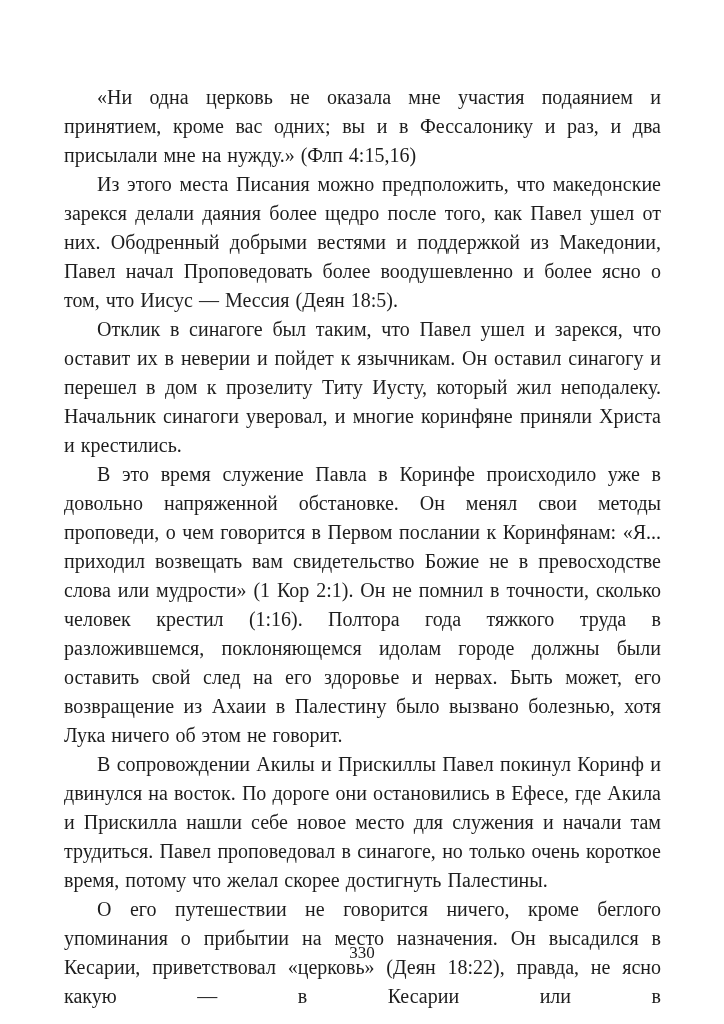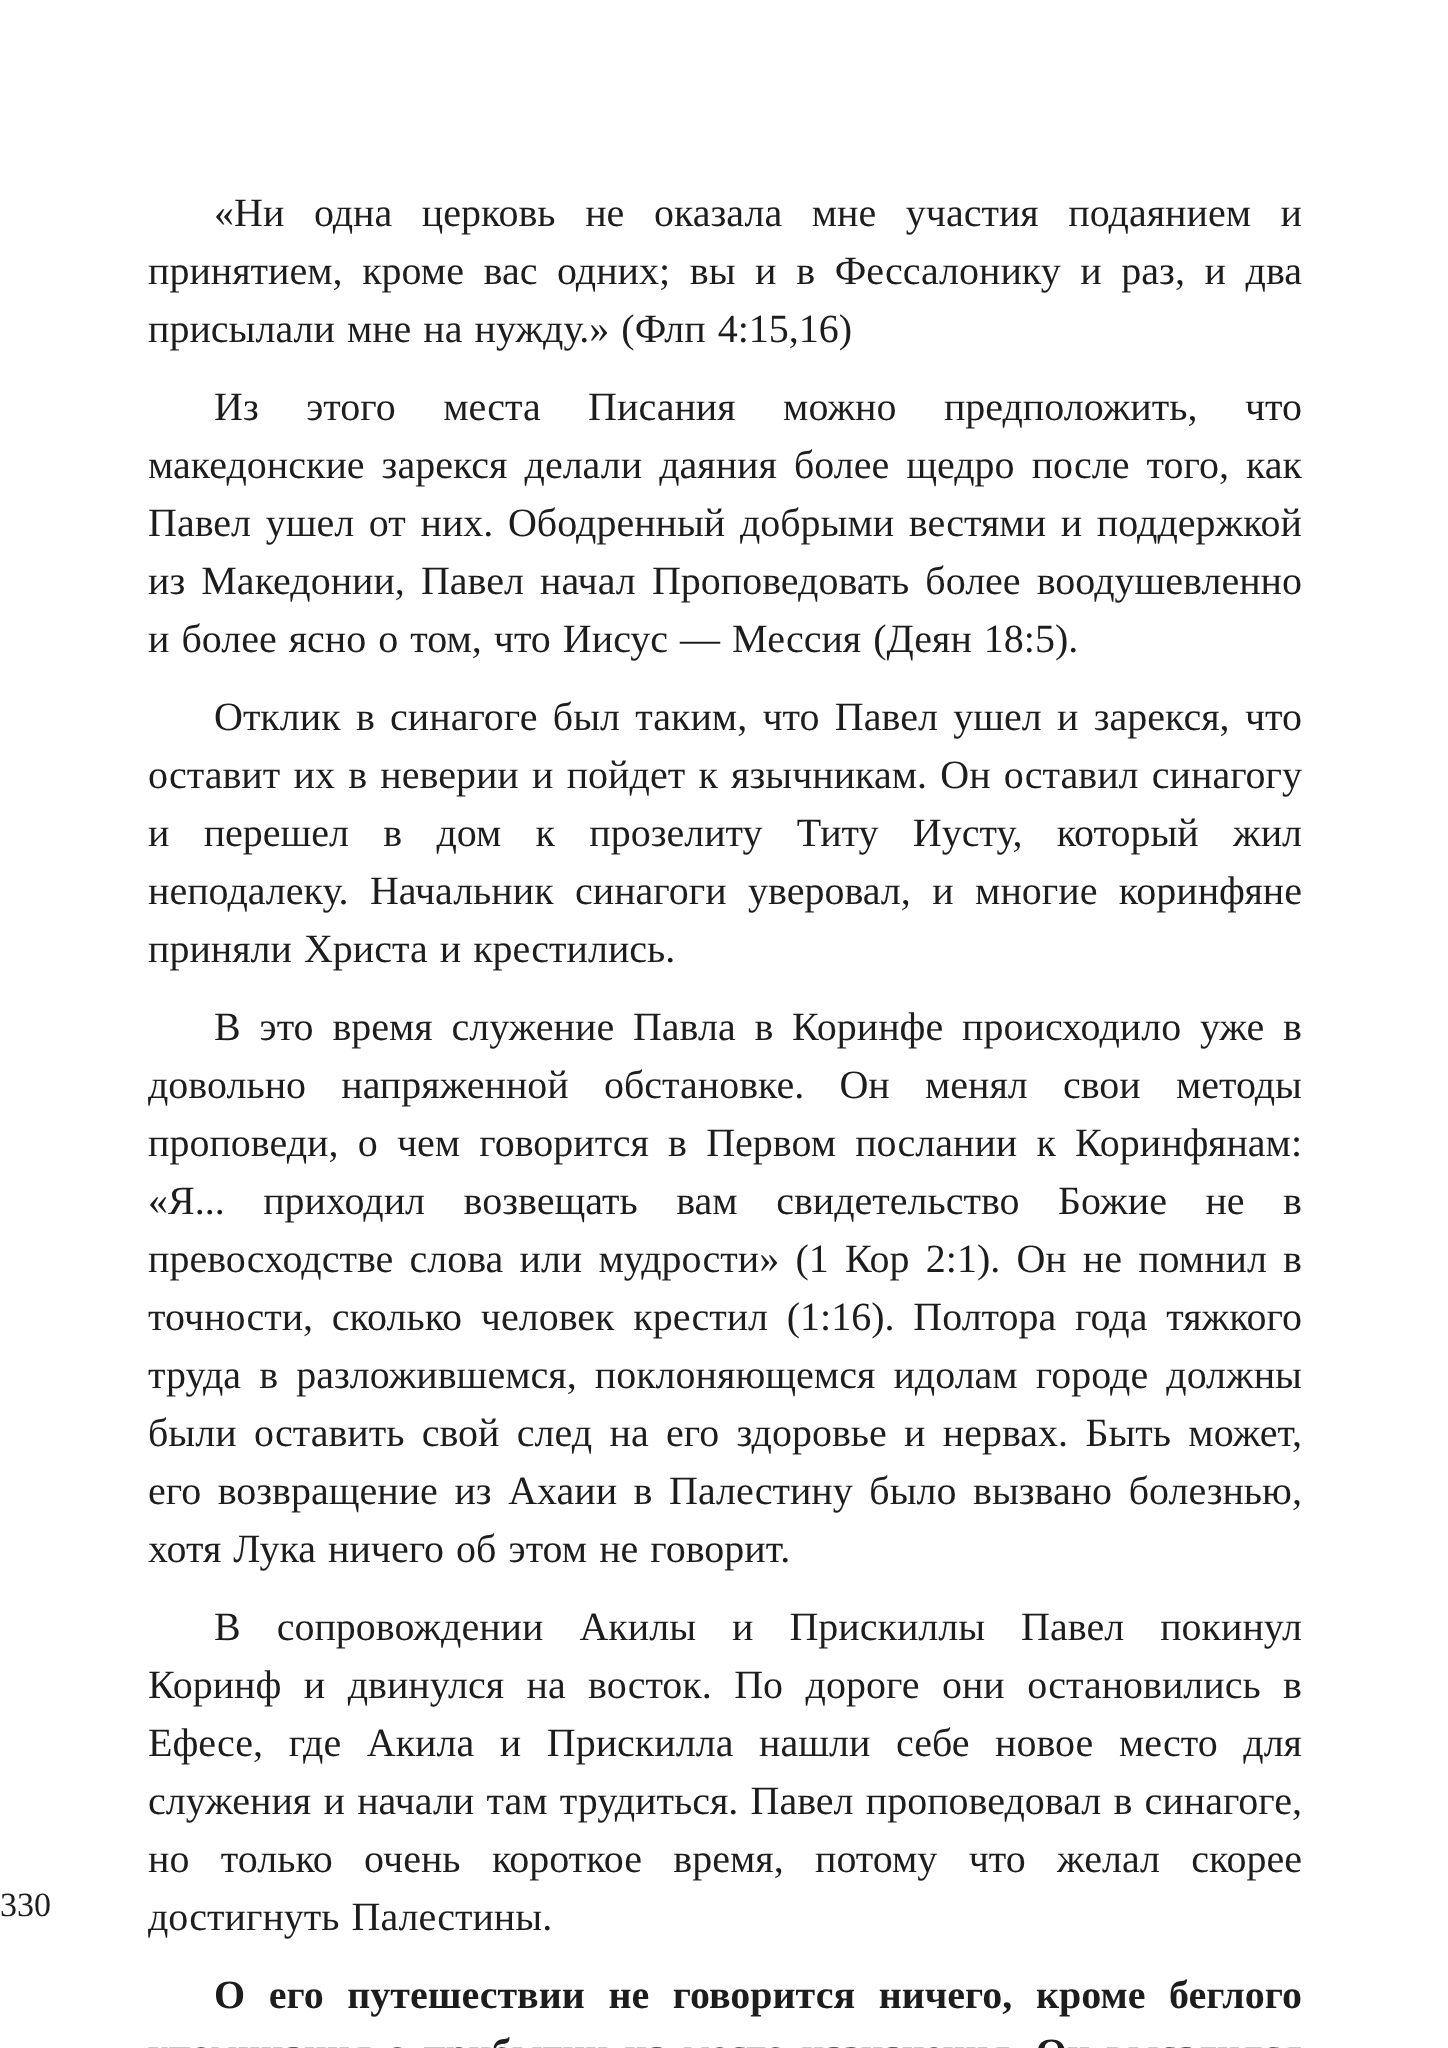--- a/index.html
+++ b/index.html
@@ -19,34 +19,34 @@
   .text-block {
     position: absolute;
     left: 64px;
     top: 83px;
     width: 597px;
     font-size: 20px;
     line-height: 29px;
     text-align: justify;
   }
   .para {
-    margin: 10px;
+    margin: 0;
     text-indent: 33px;
     word-spacing: 1px;
   }
   
   .para.continued {
     text-align-last: justify;
-    font-weight: bold;
   }
   .page-number {
     position: absolute;
     top: 943px;
     left: 0;
     width: 100%;
+    text-align: center;
     font-size: 17px;
     line-height: 20px;
     color: #1d1d1d;
   }
 </style>
 </head>
 <body>
 
 <div class="page">
   <div class="text-block">

